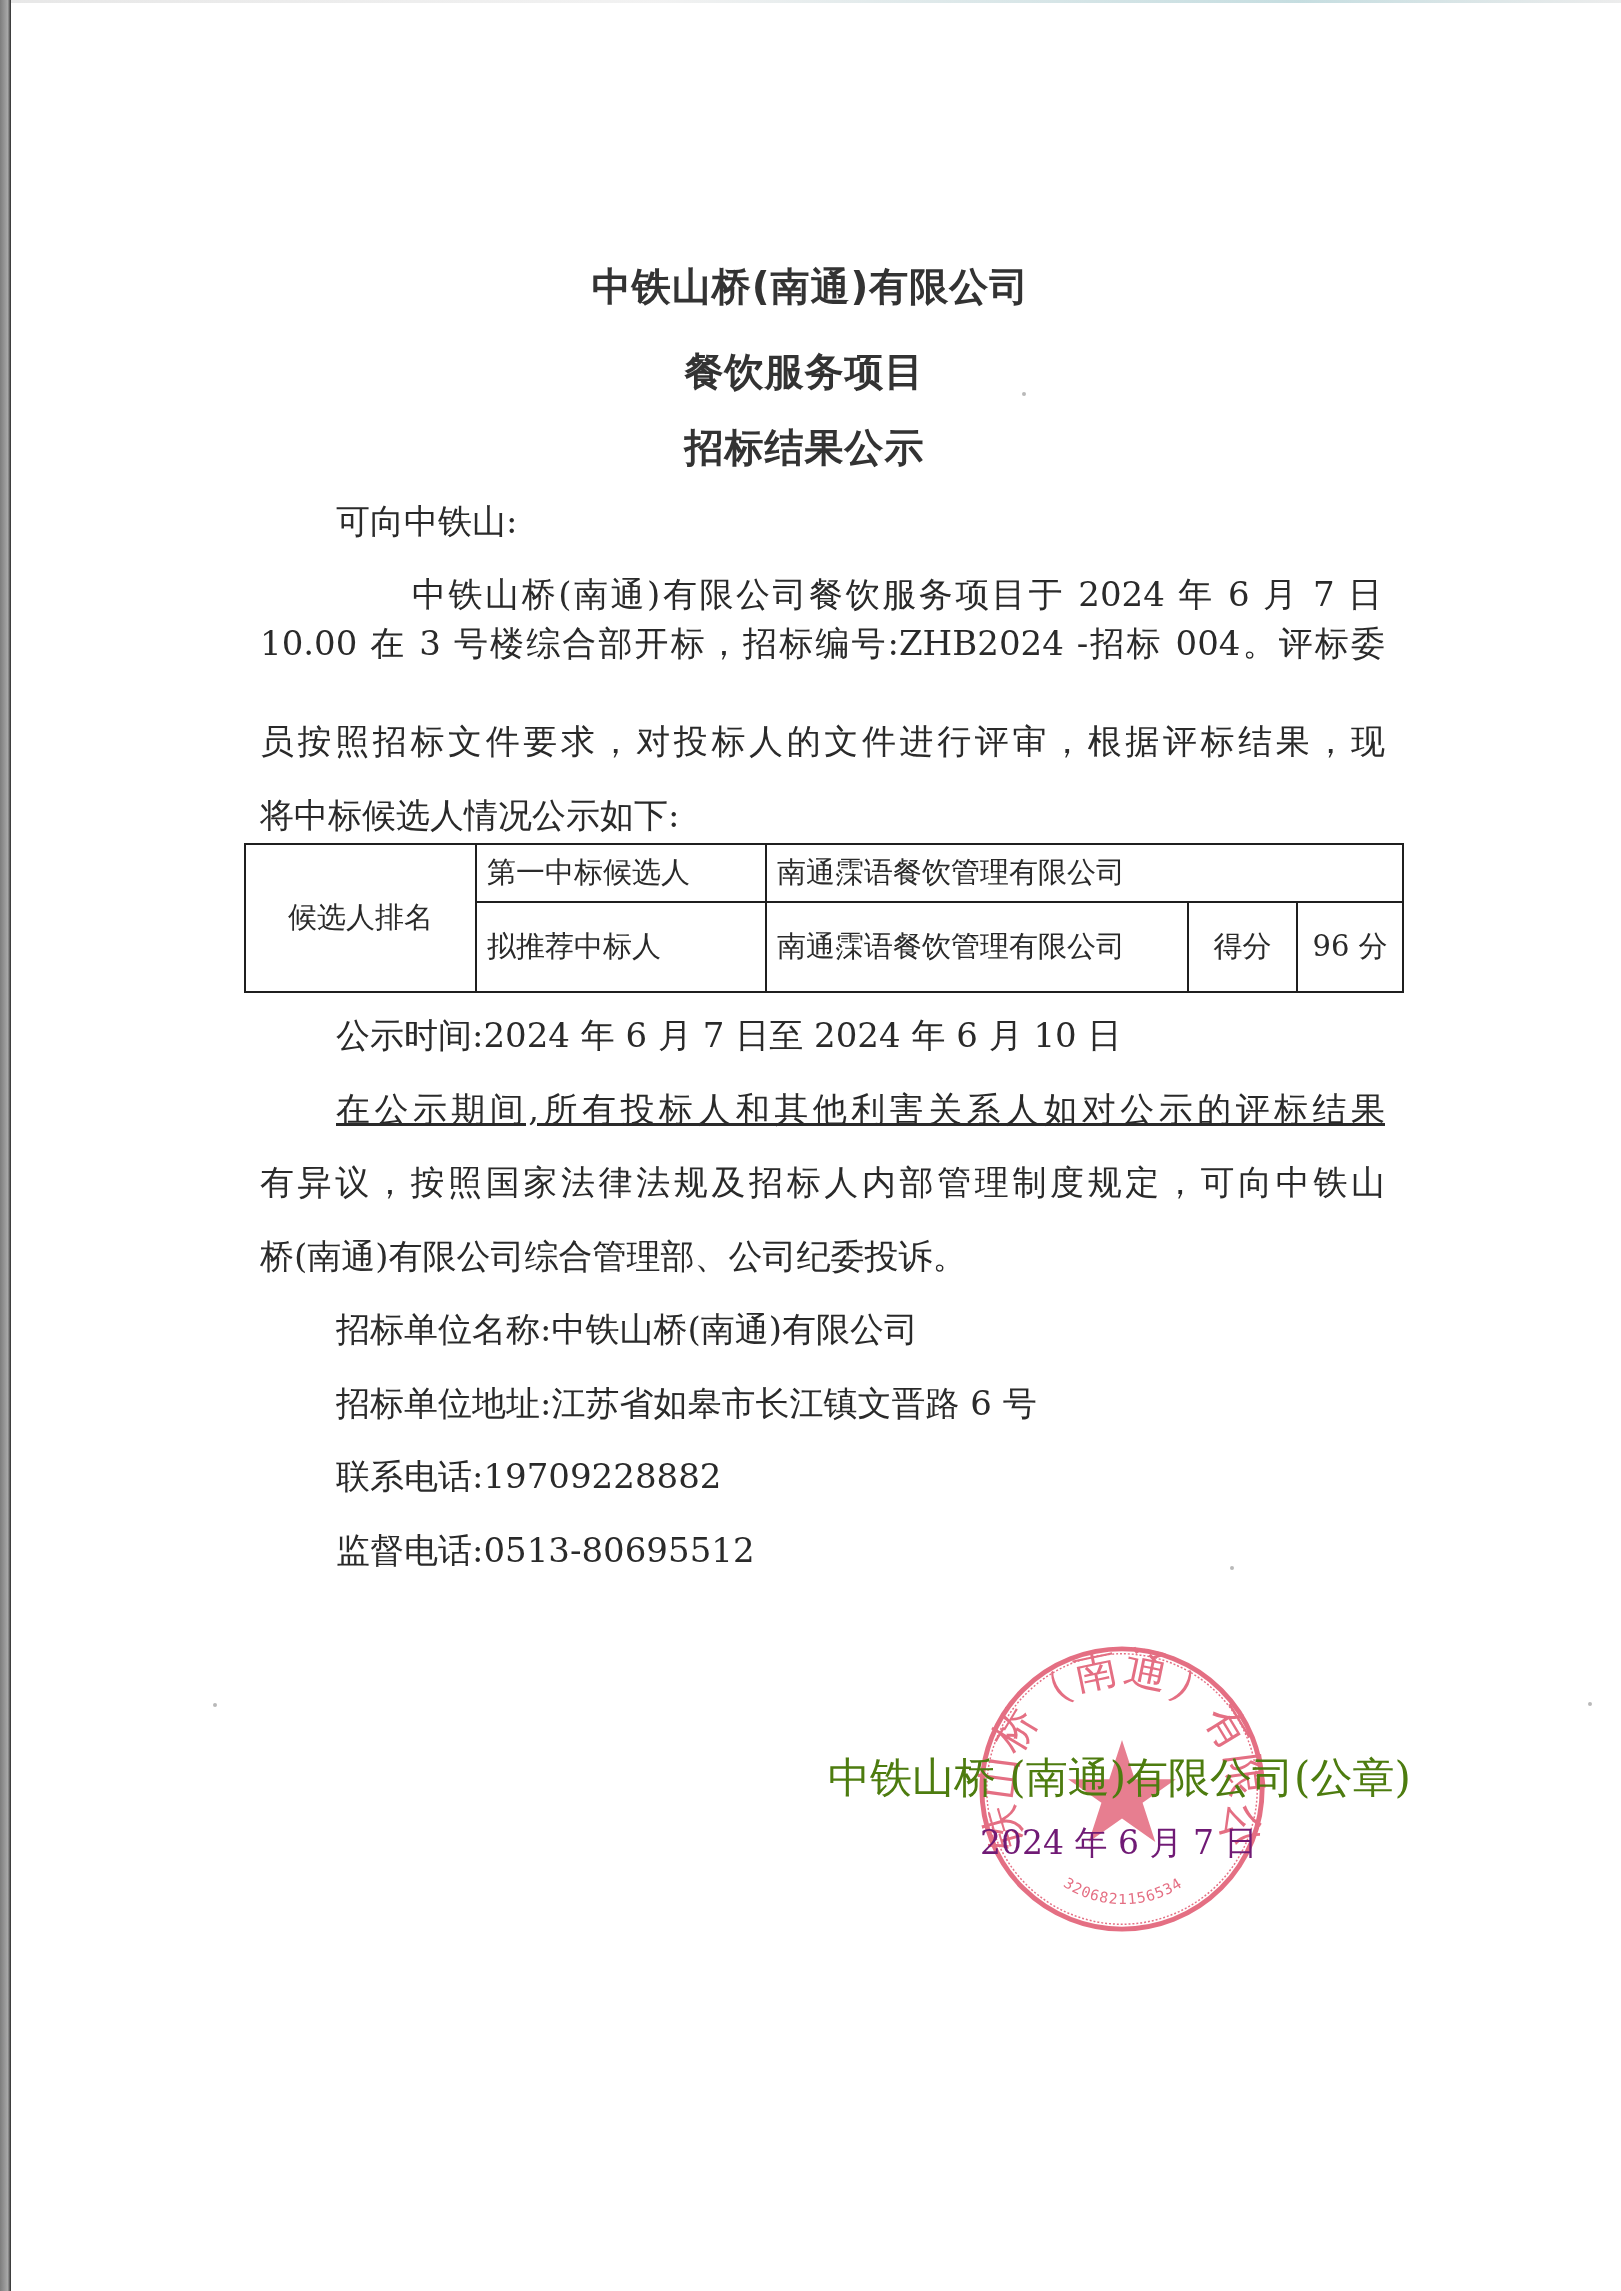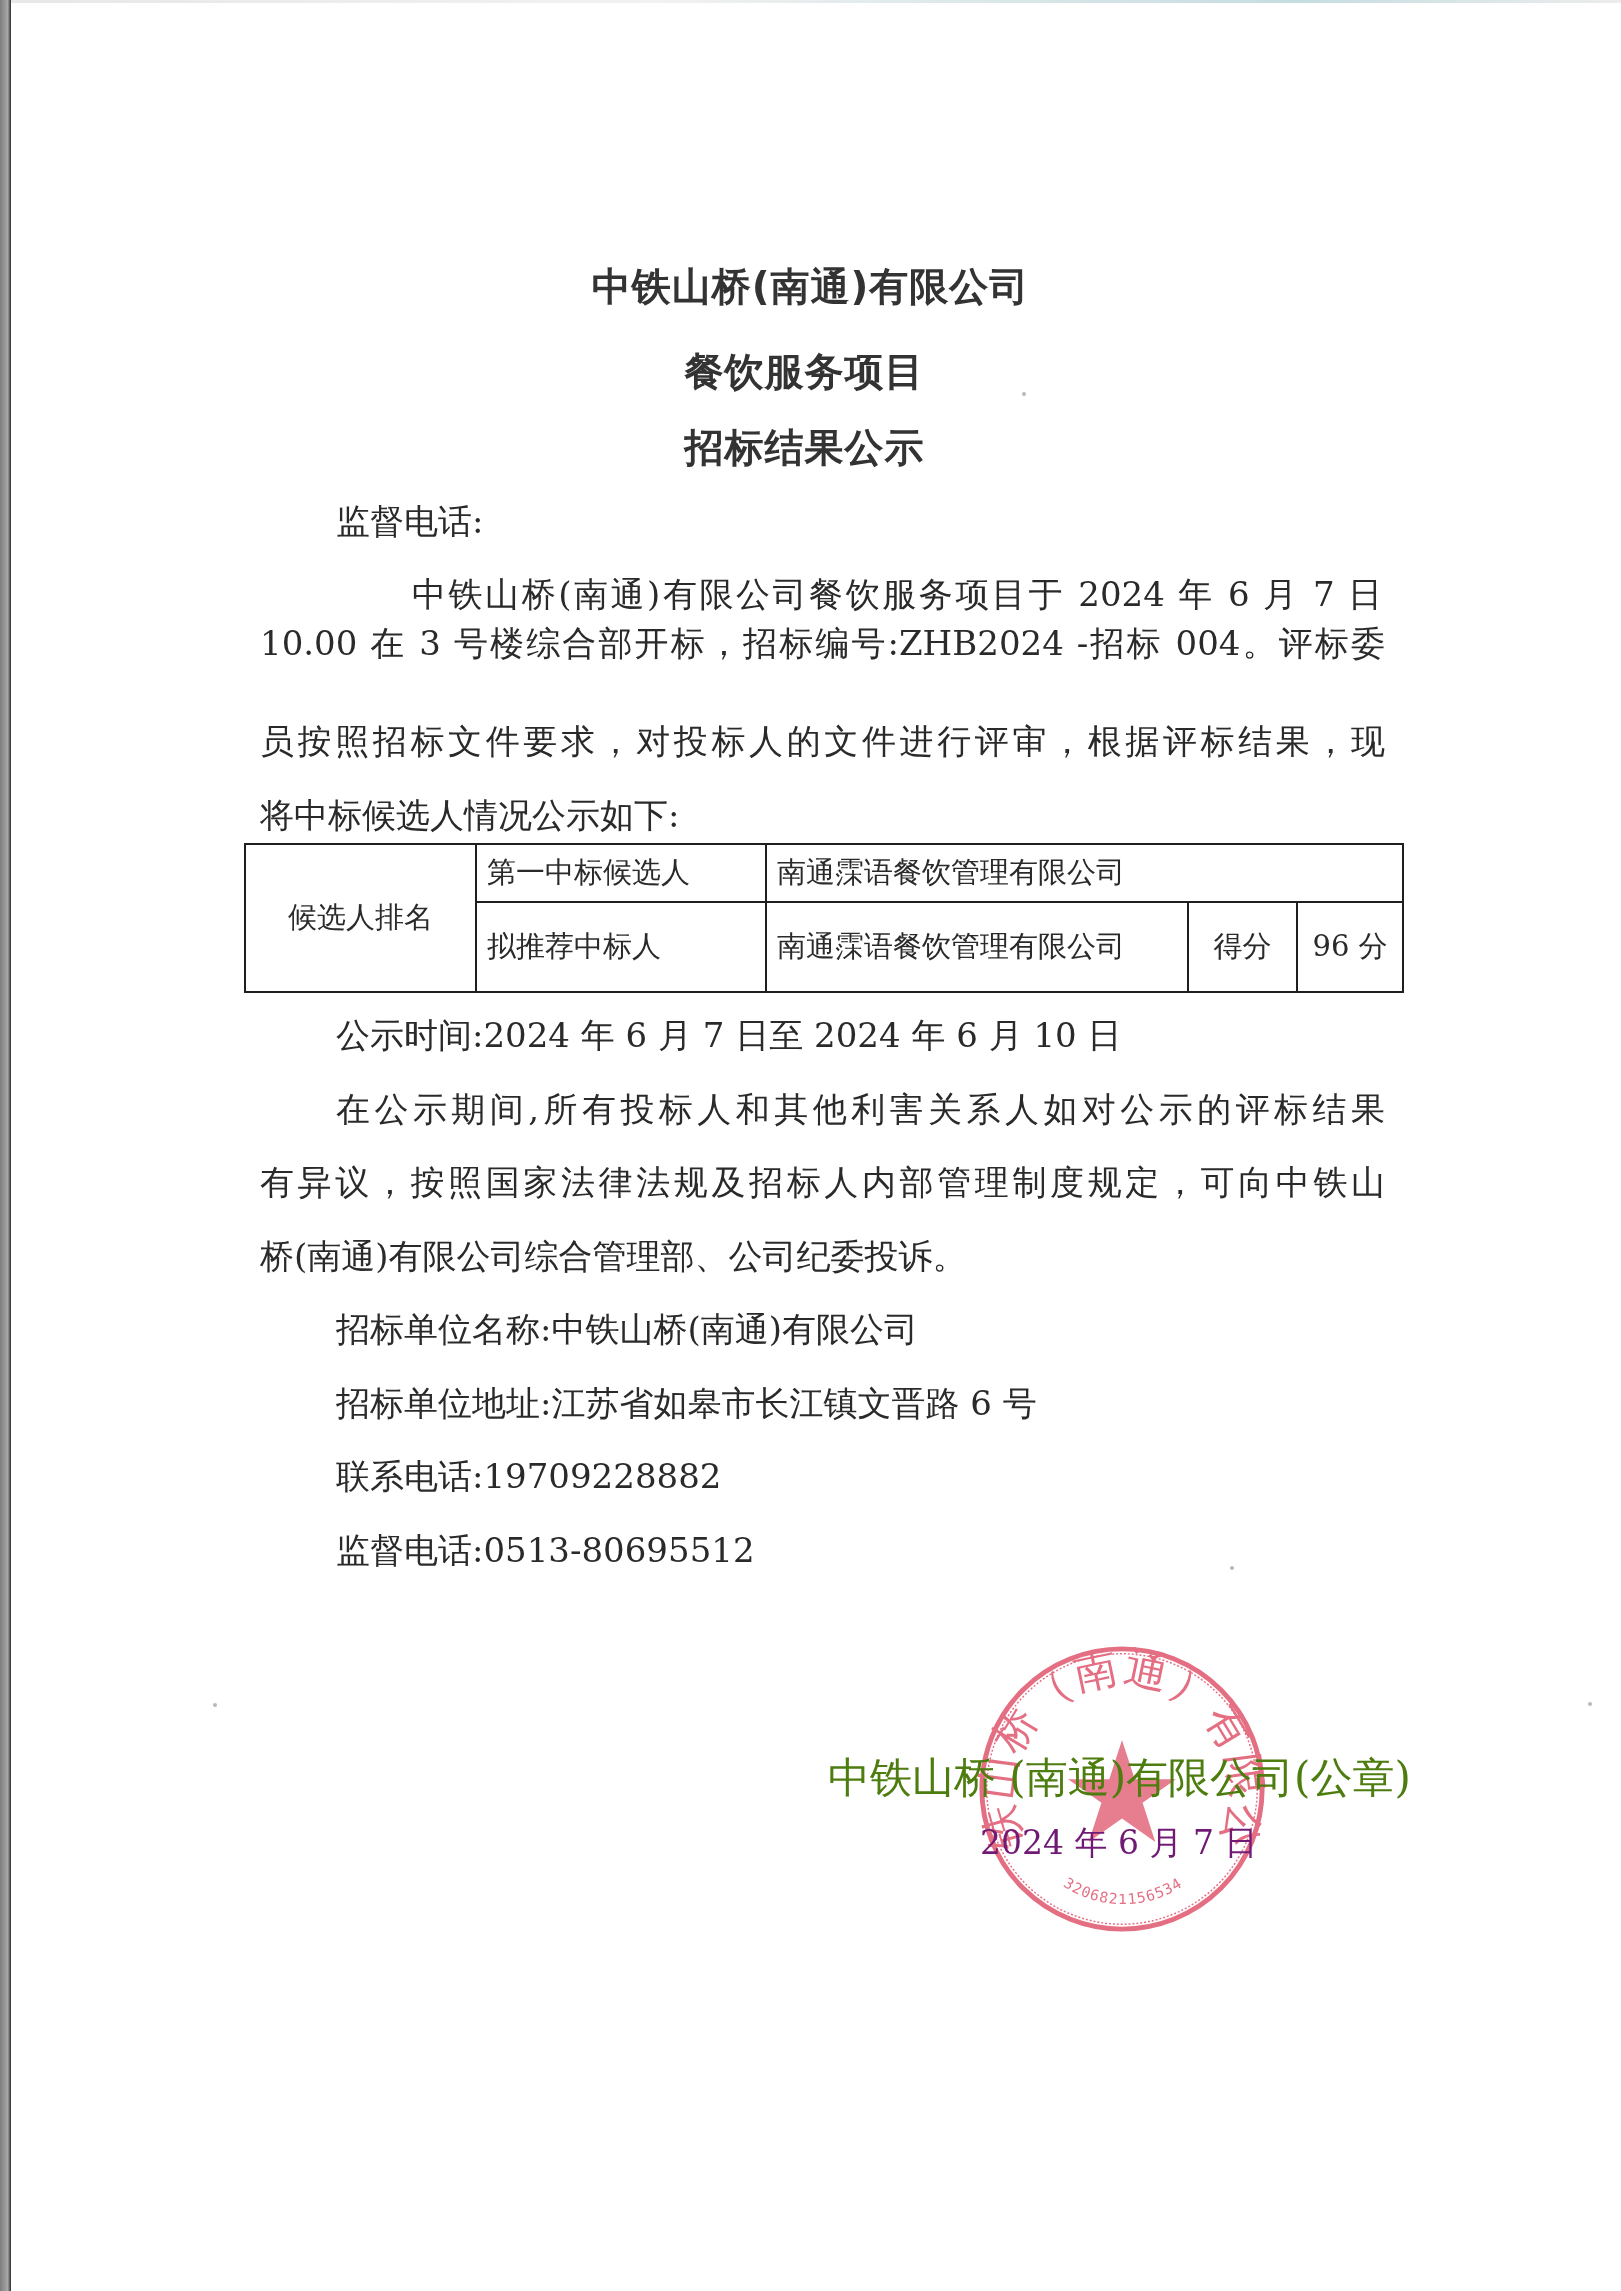--- a/index.html
+++ b/index.html
@@ -116,21 +116,21 @@
 </head>
 <body>
 
 <div class="scan-edge-left"></div>
 <div class="scan-edge-top"></div>
 
 <div class="title t1">中铁山桥(南通)有限公司</div>
 <div class="title t2">餐饮服务项目</div>
 <div class="title t3">招标结果公示</div>
 
-<div class="line" style="left:336px; top:502px;">监督电话:</div>
+<div class="line" style="left:336px; top:502px;">可向中铁山:</div>
 
 <div class="line justify" style="left:412px; top:575px; width:970px;">中铁山桥(南通)有限公司餐饮服务项目于 2024 年 6 月 7 日</div>
 <div class="line justify" style="left:260px; top:624px; width:1125px;">10.00 在 3 号楼综合部开标，招标编号:ZHB2024 -招标 004。评标委</div>
 <div class="line justify" style="left:260px; top:722px; width:1125px;">员按照招标文件要求，对投标人的文件进行评审，根据评标结果，现</div>
 <div class="line" style="left:260px; top:796px;">将中标候选人情况公示如下:</div>
 
 <table class="result">
   <colgroup>
     <col style="width:231px">
     <col style="width:290px">
@@ -148,21 +148,21 @@
     <td>拟推荐中标人</td>
     <td>南通霂语餐饮管理有限公司</td>
     <td class="center">得分</td>
     <td class="center">96 分</td>
   </tr>
 </tbody>
   </table>
 
 <div class="line" style="left:336px; top:1016px;">公示时间:2024 年 6 月 7 日至 2024 年 6 月 10 日</div>
 
-<div class="line justify" style="left:336px; top:1090px; width:1049px;">在公示期间,所有投标人和其他利害关系人如对公示的评标结果</div>
+<div class="line justify" style="left:336px; top:1090px; width:1049px;text-decoration:underline;">在公示期间,所有投标人和其他利害关系人如对公示的评标结果</div>
 <div class="line justify" style="left:260px; top:1163px; width:1125px;">有异议，按照国家法律法规及招标人内部管理制度规定，可向中铁山</div>
 <div class="line" style="left:260px; top:1237px;">桥(南通)有限公司综合管理部、公司纪委投诉。</div>
 
 <div class="line" style="left:336px; top:1310px;">招标单位名称:中铁山桥(南通)有限公司</div>
 <div class="line" style="left:336px; top:1384px;">招标单位地址:江苏省如皋市长江镇文晋路 6 号</div>
 <div class="line" style="left:336px; top:1457px;">联系电话:19709228882</div>
 <div class="line" style="left:336px; top:1531px;">监督电话:0513-80695512</div>
 
 <svg class="stamp" viewBox="0 0 300 300">
   <defs>

